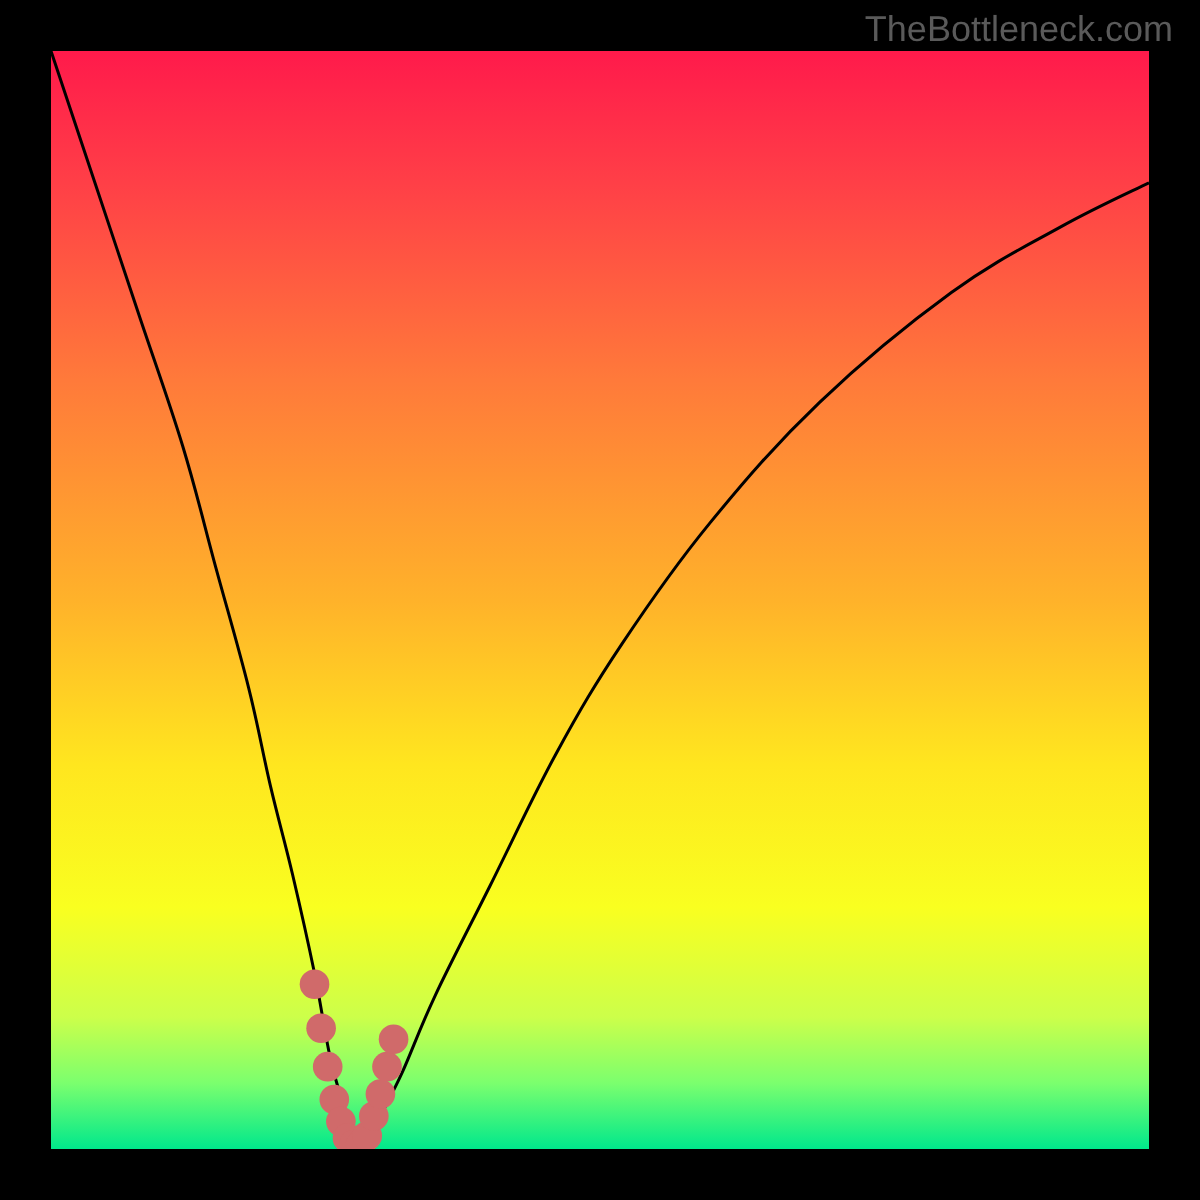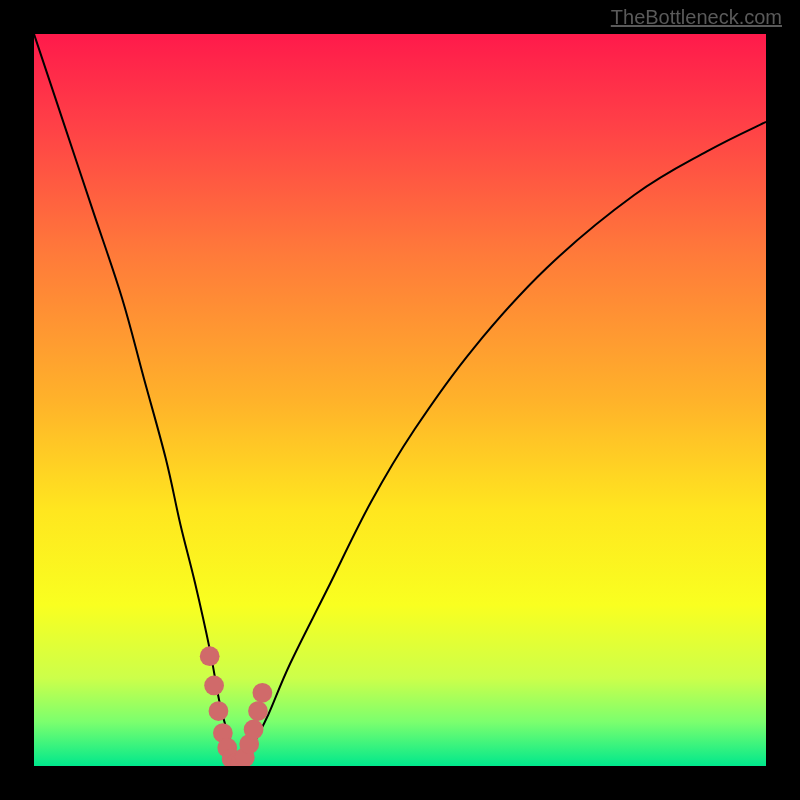--- a/index.html
+++ b/index.html
@@ -10,24 +10,23 @@
     height: 800px;
     overflow: hidden;
     position: relative;
     font-family: Arial, sans-serif;
   }
   .watermark {
     position: absolute;
     top: 6px;
     right: 18px;
     color: #5a5a5a;
-    font-size: 20px;
+    font-size: 24px;
     font-weight: 500;
     z-index: 10;
-    text-decoration: underline;
   }
   .frame {
     position: absolute;
     top: 0;
     left: 0;
     width: 800px;
     height: 800px;
     box-sizing: border-box;
     border: 34px solid #000000;
     z-index: 2;

